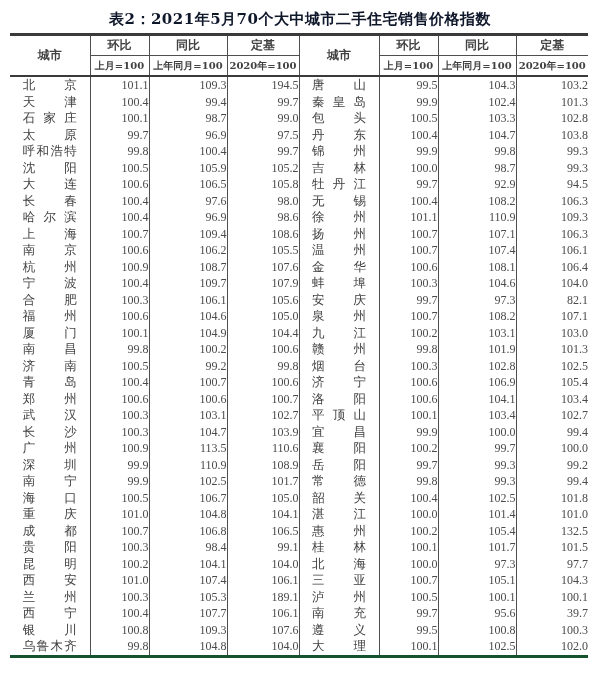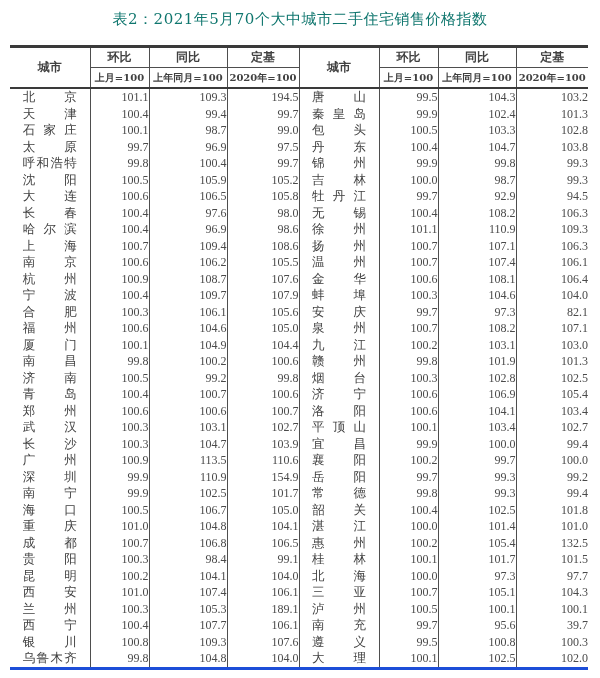--- a/index.html
+++ b/index.html
@@ -15,31 +15,31 @@
     width: 600px;
     height: 678px;
     font-family: "DejaVu Serif", "Liberation Serif", serif;
     color: #474747;
   }
   .title {
     padding-top: 9px;
     text-align: center;
     font-size: 15px;
     line-height: 20px;
-    font-weight: normal;
-    color: #0f766e;
+    font-weight: bold;
+    color: #0f172a;
     letter-spacing: 0.5px;
   }
   table.idx {
     border-collapse: collapse;
     table-layout: fixed;
-    margin: 16px 0 0 10px;
+    margin: 4px 0 0 10px;
     width: 578px;
     border-top: 3px solid #3a3a3a;
-    border-bottom: 3px solid #1d4ed8;
+    border-bottom: 3px solid #14532d;
   }
   table.idx th, table.idx td {
     padding: 0;
     overflow: hidden;
     white-space: nowrap;
   }
   
   table.idx th:not(:last-child), table.idx td:not(:last-child) {
     border-right: 1px solid #4e4e4e;
   }
@@ -589,21 +589,21 @@
         </tr>
         <tr>
           <td>
             <div class="city-name">
               <span>深</span>
               <span>圳</span>
             </div>
           </td>
           <td class="num">99.9</td>
           <td class="num">110.9</td>
-          <td class="num">154.9</td>
+          <td class="num">108.9</td>
           <td>
             <div class="city-name">
               <span>岳</span>
               <span>阳</span>
             </div>
           </td>
           <td class="num">99.7</td>
           <td class="num">99.3</td>
           <td class="num">99.2</td>
         </tr>

